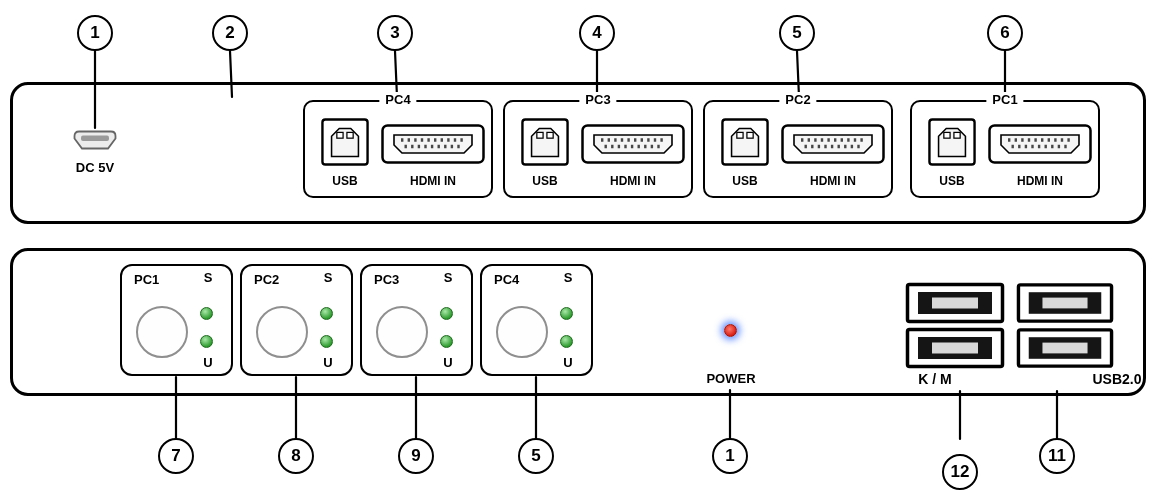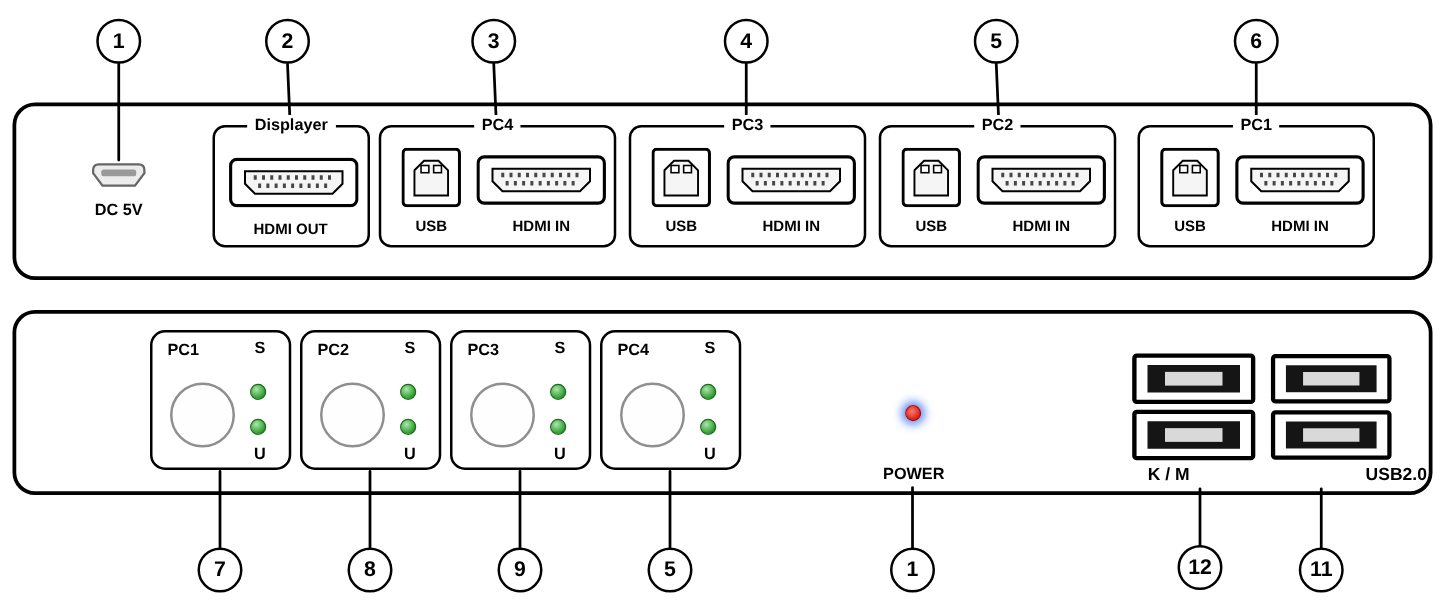--- a/index.html
+++ b/index.html
@@ -88,37 +88,30 @@
   <div class="callout" style="left:377px;top:15px">3</div>
   <div class="callout" style="left:579px;top:15px">4</div>
   <div class="callout" style="left:779px;top:15px">5</div>
   <div class="callout" style="left:987px;top:15px">6</div>
 
   <div class="callout" style="left:158px;top:438px">7</div>
   <div class="callout" style="left:278px;top:438px">8</div>
   <div class="callout" style="left:398px;top:438px">9</div>
   <div class="callout" style="left:518px;top:438px">5</div>
   <div class="callout" style="left:712px;top:438px">1</div>
-  <div class="callout" style="left:942px;top:436px">12</div>
+  <div class="callout" style="left:942px;top:454px">12</div>
   <div class="callout" style="left:1039px;top:438px">11</div>
 
   <div class="panel" style="left:10px;top:82px;width:1136px;height:142px"></div>
 
   <svg class="port" style="left:73px;top:130px;width:44px;height:20px">
       <use href="#sym-microusb"></use>
     </svg>
   <div class="lbl" style="left:58px;top:160px;width:74px">DC 5V</div>
 
-  <div class="group" style="left:170px;top:100px;width:126px;height:98px">
-    <div class="legend">Displayer</div>
-    <svg class="port" style="left:11px;top:24px;width:104px;height:40px">
-        <use href="#sym-hdmi"></use>
-      </svg>
-    <div class="lbl sm" style="left:0;top:74px;width:121px">HDMI OUT</div>
-  </div>
 
   <div class="group" style="left:303px;top:100px;width:190px;height:98px">
     <div class="legend">PC4</div>
     <svg class="port" style="left:16px;top:16px;width:48px;height:48px">
         <use href="#sym-usbb"></use>
       </svg>
     <svg class="port" style="left:76px;top:22px;width:104px;height:40px">
         <use href="#sym-hdmi"></use>
       </svg>
     <div class="lbl sm" style="left:8px;top:72px;width:64px">USB</div>

